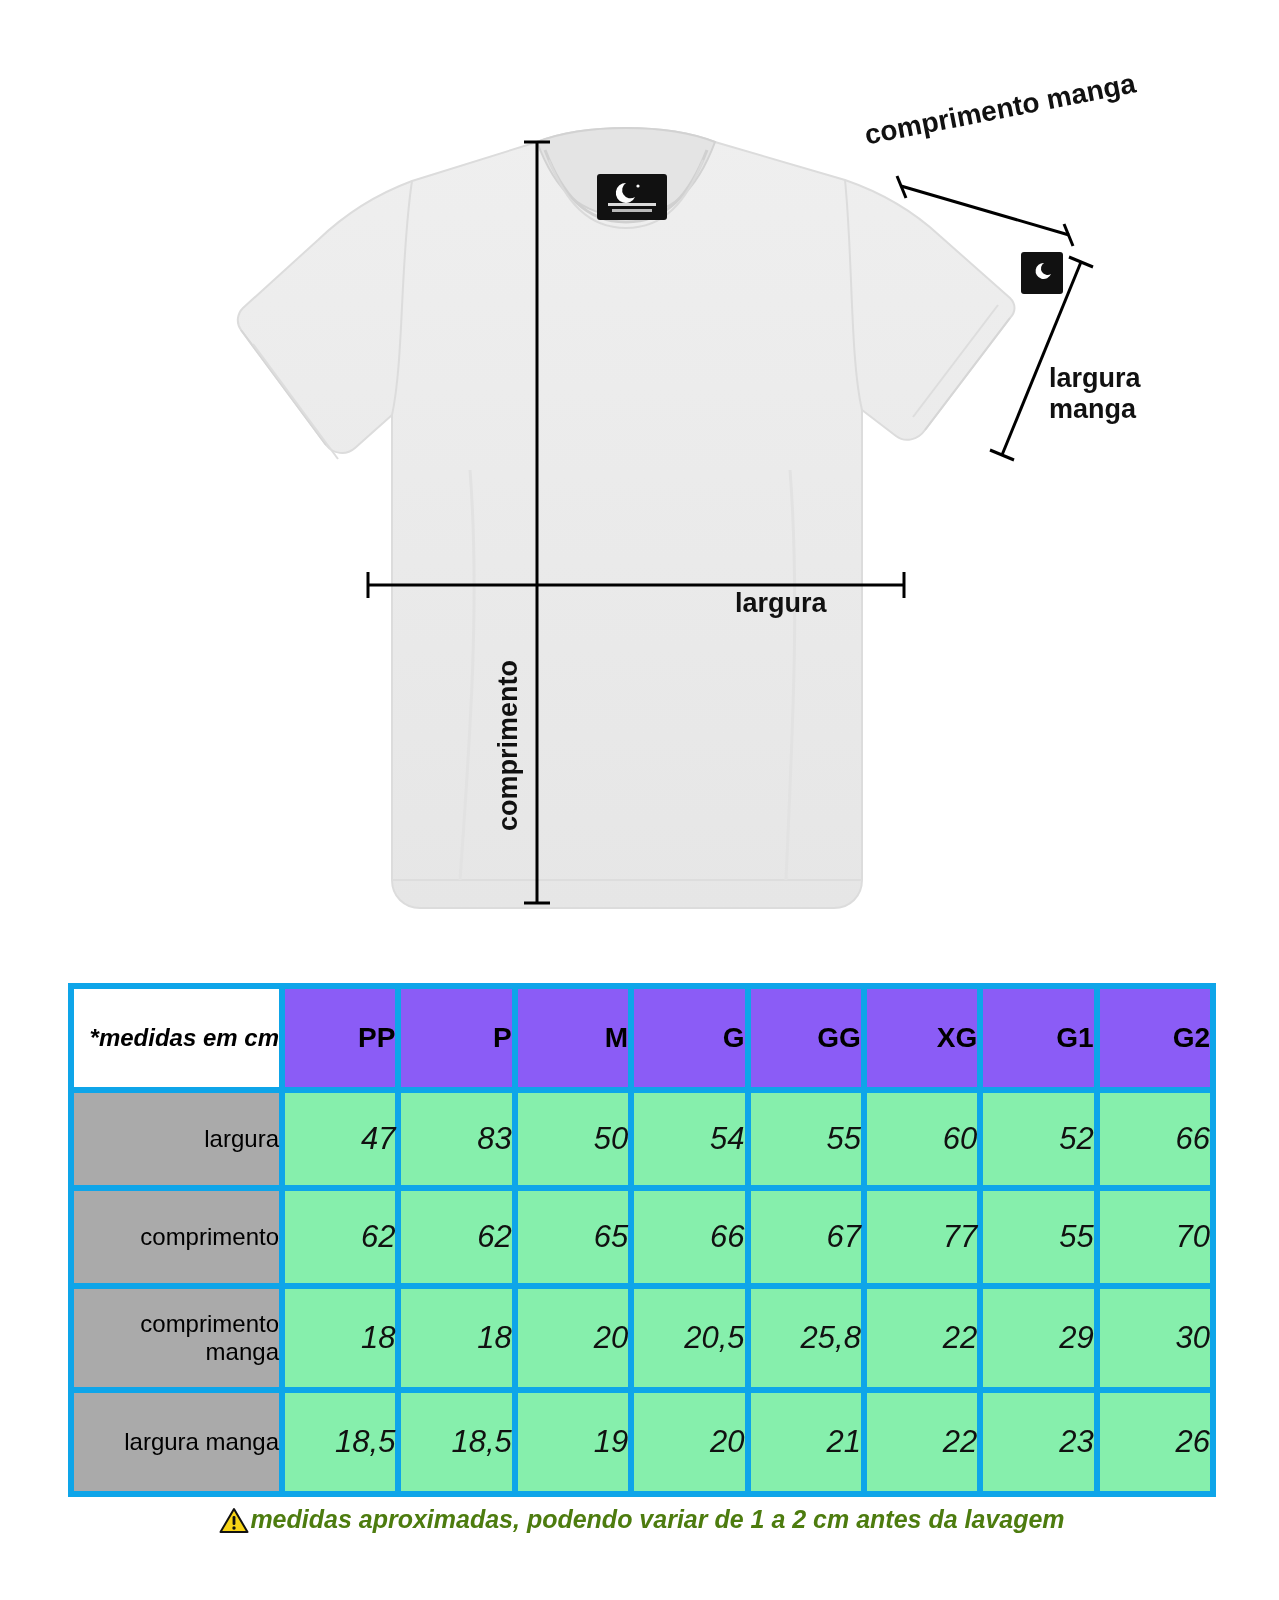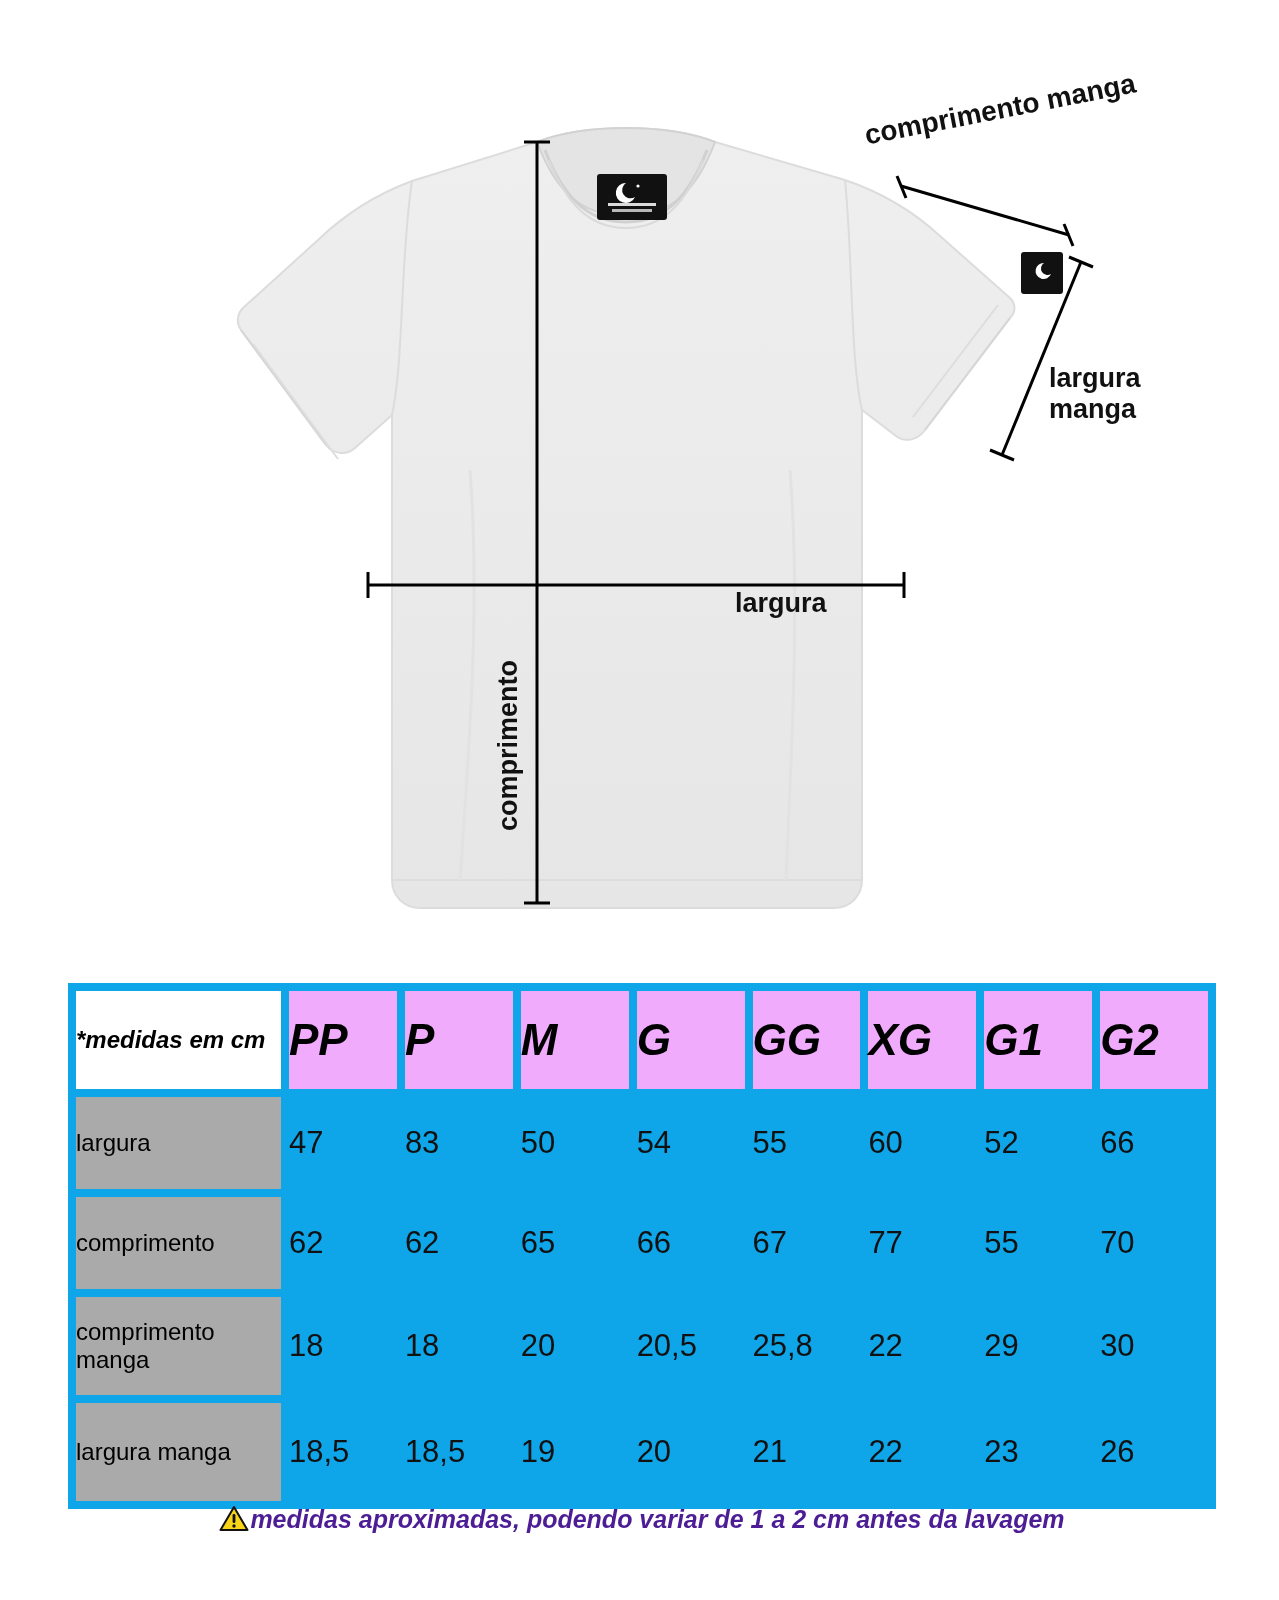--- a/index.html
+++ b/index.html
@@ -67,72 +67,72 @@
     left: 68px;
     top: 983px;
     width: 1148px;
   }
   table.size-table {
     border-collapse: collapse;
     width: 1148px;
     table-layout: fixed;
   }
   table.size-table td, table.size-table th {
-    border: 8px solid #0ea5e9;
-    text-align: left;
+    border: 6px solid #0ea5e9;
+    text-align: right;
     vertical-align: middle;
     padding: 0;
   }
   .corner-cell {
     width: 205px;
     height: 98px;
     background: #ffffff;
     font-style: italic;
     font-weight: bold;
     font-size: 24px;
     line-height: 1.2;
     color: #000;
   }
   .head-cell {
-    background: #f0abfc;
+    background: #8b5cf6;
     color: #000000;
-    font-size: 44px;
+    font-size: 28px;
     font-weight: bold;
     height: 98px;
-    font-style: italic;
   }
   .row-head {
     background: #aaaaaa;
     color: #000000;
     font-size: 24px;
     font-weight: 400;
     height: 92px;
     line-height: 1.15;
   }
   .val-cell {
-    background: #0ea5e9;
+    background: #86efac;
     font-size: 31px;
+    font-style: italic;
     color: #111;
     height: 92px;
   }
   tr.tall .row-head, tr.tall .val-cell { height: 98px; }
 
   #footnote {
     position: absolute;
     left: 68px;
     top: 1505px;
     width: 1148px;
     display: flex;
-    align-items: flex-start;
+    align-items: flex-end;
     justify-content: center;
     gap: 1px;
     font-size: 25px;
     font-style: italic;
     font-weight: bold;
-    color: #4c1d95;
+    color: #4d7c0f;
   }
   #footnote .warn {
     display: inline-block;
     line-height: 0;
   }
 </style>
 </head>
 <body>
 
 <div id="diagram">

